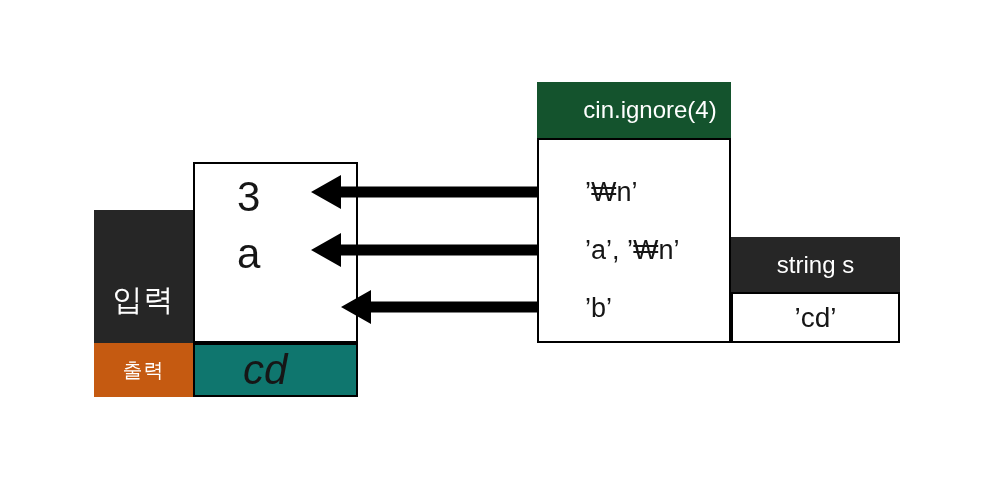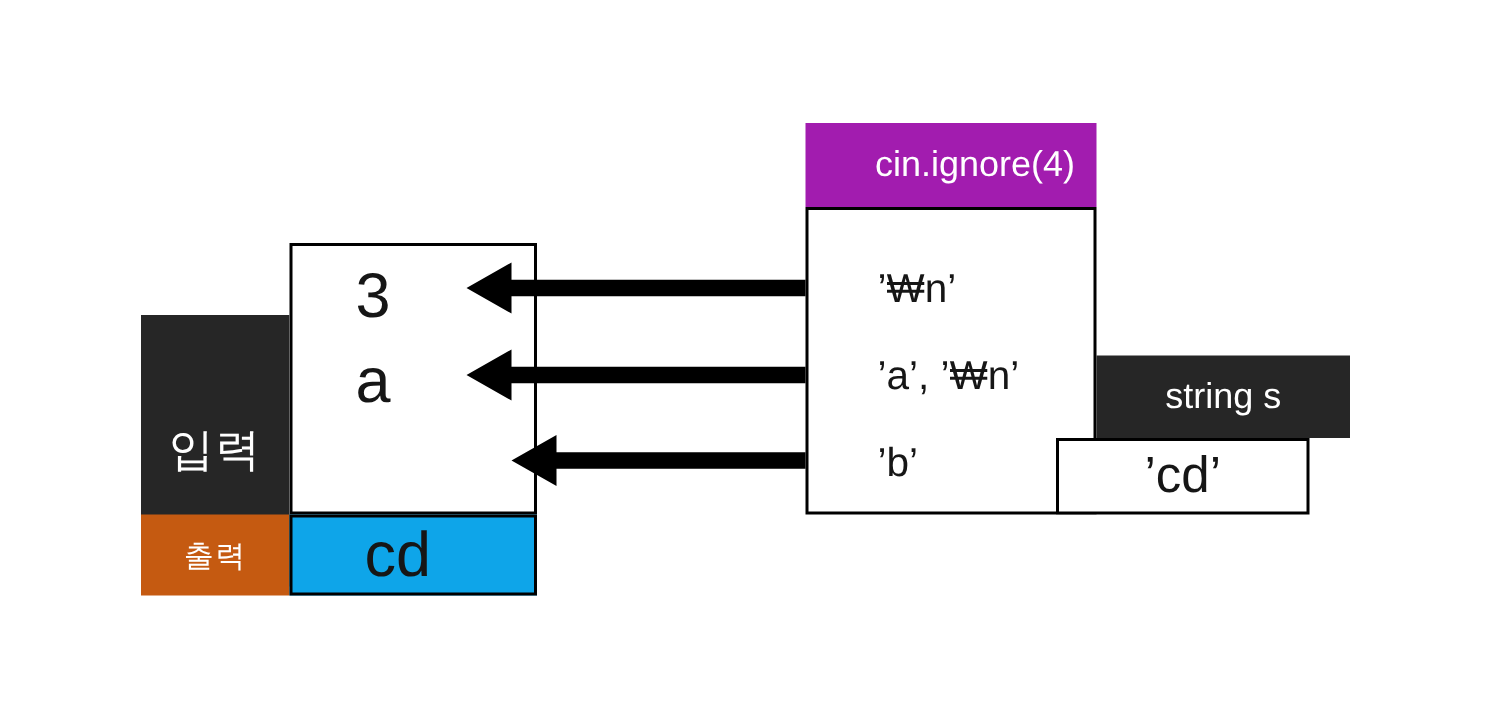--- a/index.html
+++ b/index.html
@@ -40,26 +40,27 @@
     color: #161616;
   }
   .output-label {
     left: 94px; top: 343px; width: 99px; height: 54px;
     color: #ffffff;
     font-size: 20px;
     letter-spacing: 1px;
   }
   .output-value {
     left: 193px; top: 343px; width: 165px; height: 54px;
-    background: #0ea5e9;
+    background: #0f766e;
     border: 2px solid #000000;
     justify-content: flex-start;
     padding-left: 48px;
     font-size: 42px;
     color: #161616;
+    font-style: italic;
   }
   
   .ignore-header {
     left: 537px; top: 82px; width: 194px; height: 56px;
     color: #ffffff;
     font-size: 24px;
   }
   .ignore-body {
     left: 537px; top: 138px; width: 194px; height: 205px;
     background: #ffffff;
@@ -70,24 +71,24 @@
     line-height: 58px;
     color: #161616;
   }
   
   .string-header {
     left: 731px; top: 237px; width: 169px; height: 55px;
     color: #ffffff;
     font-size: 24px;
   }
   .string-value {
-    left: 704px; top: 292px; width: 169px; height: 51px;
+    left: 731px; top: 292px; width: 169px; height: 51px;
     background: #ffffff;
     border: 2px solid #000000;
-    font-size: 34px;
+    font-size: 28px;
     color: #161616;
   }
   .arrow-layer {
     position: absolute;
     left: 0; top: 0;
     width: 997px; height: 484px;
     pointer-events: none;
   }
 </style>
 </head>
@@ -99,21 +100,21 @@
 
   <div class="cell input-values">
     <div>3</div>
     <div>a</div>
   </div>
 
   <div class="cell output-label orange-fill" style="background: rgb(197, 90, 17);">출력</div>
 
   <div class="cell output-value">cd</div>
 
-  <div class="cell ignore-header dark-fill" style="background: #a21caf; padding-left: 32px;">cin.ignore(4)</div>
+  <div class="cell ignore-header dark-fill" style="background: #14532d; padding-left: 32px;">cin.ignore(4)</div>
 
   <div class="cell ignore-body">
     <div>’₩n’</div>
     <div>’a’, ’₩n’</div>
     <div>’b’</div>
   </div>
 
   <div class="cell string-header dark-fill" style="background: rgb(38, 38, 38);">string s</div>
 
   <div class="cell string-value">’cd’</div>

